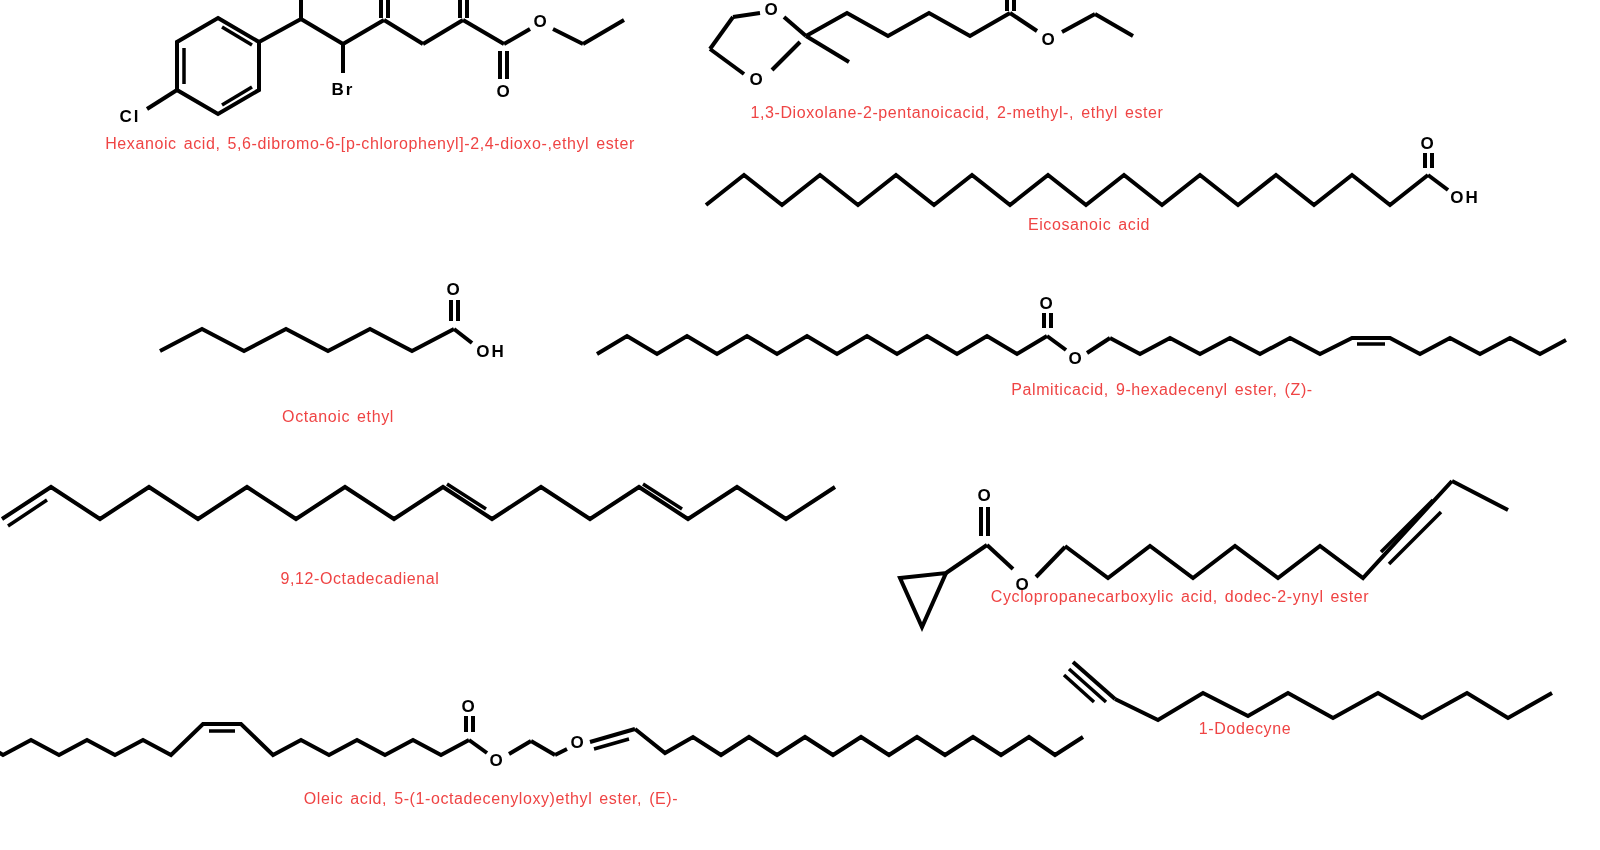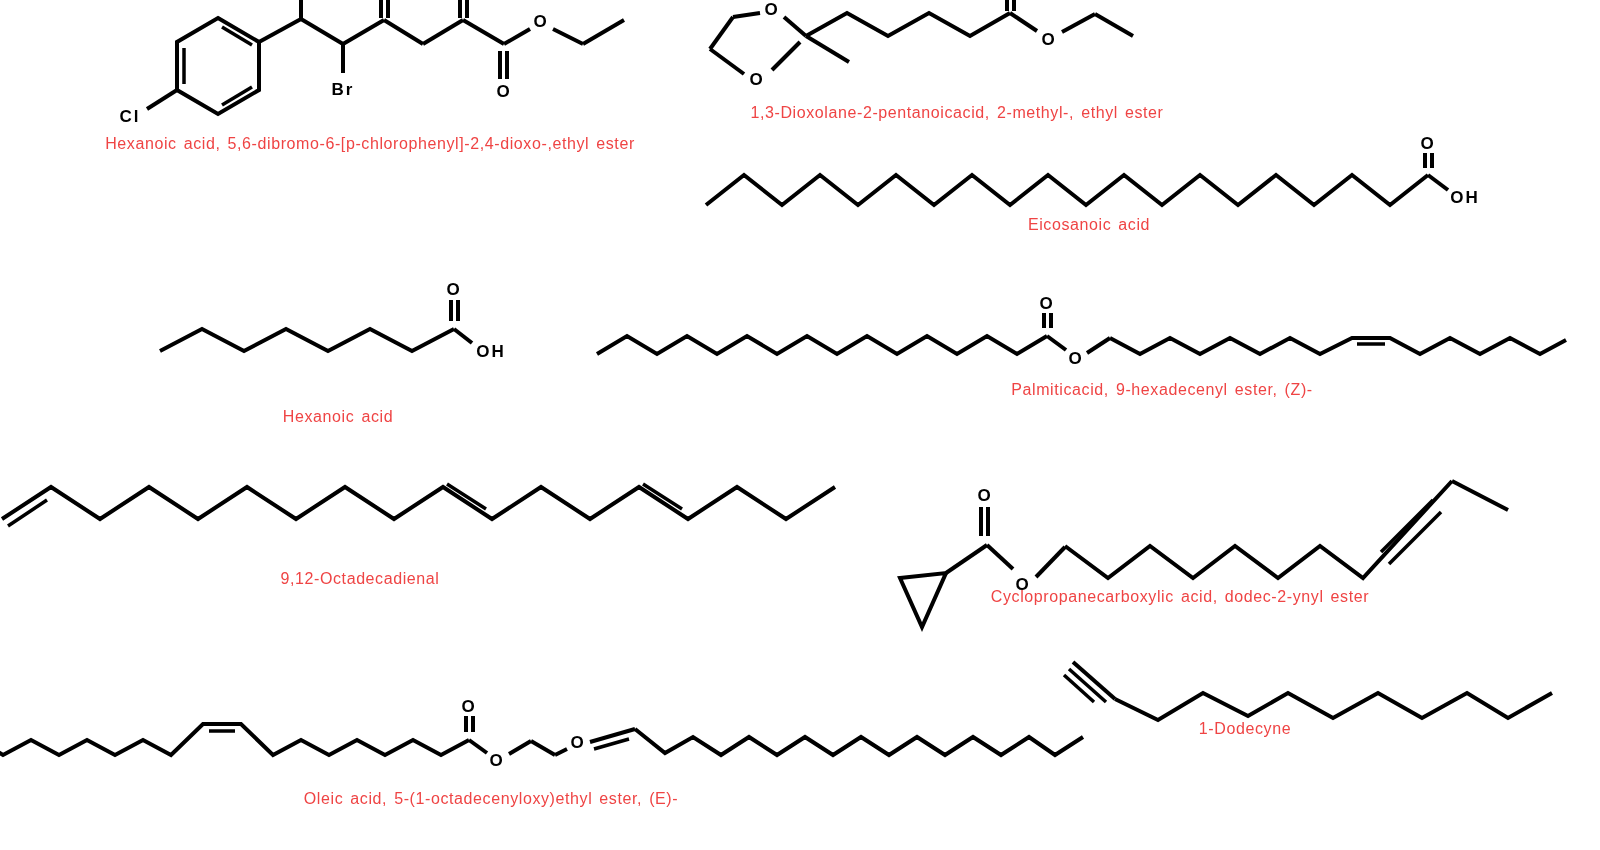--- a/index.html
+++ b/index.html
@@ -146,18 +146,18 @@
     <line class="bond" x1="1073" y1="662" x2="1115" y2="699"></line>
     <line class="bond thin" x1="1069" y1="669" x2="1106" y2="702"></line>
     <line class="bond thin" x1="1064" y1="675" x2="1094" y2="702"></line>
     <polyline class="bond" points="1115,699 1158,720 1203,693 1248,716 1288,693 1333,718 1378,693 1422,718 1467,693 1508,718 1552,693"></polyline>
   </g>
 </svg>
 
 <div class="mol-caption" style="left:370px;top:135px;">Hexanoic acid, 5,6-dibromo-6-[p-chlorophenyl]-2,4-dioxo-,ethyl ester</div>
 <div class="mol-caption" style="left:957px;top:104px;">1,3-Dioxolane-2-pentanoicacid, 2-methyl-, ethyl ester</div>
 <div class="mol-caption" style="left:1082px;top:216px;margin-left:7px;">Eicosanoic acid</div>
-<div class="mol-caption" style="left:338px;top:408px;">Hexanoic acid</div>
+<div class="mol-caption" style="left:338px;top:408px;">Octanoic ethyl</div>
 <div class="mol-caption" style="left:1162px;top:381px;">Palmiticacid, 9-hexadecenyl ester, (Z)-</div>
 <div class="mol-caption" style="left:360px;top:570px;">9,12-Octadecadienal</div>
 <div class="mol-caption" style="left:1180px;top:588px;">Cyclopropanecarboxylic acid, dodec-2-ynyl ester</div>
 <div class="mol-caption" style="left:491px;top:790px;">Oleic acid, 5-(1-octadecenyloxy)ethyl ester, (E)-</div>
 <div class="mol-caption" style="left:1245px;top:720px;">1-Dodecyne</div>
 
 </body></html>

